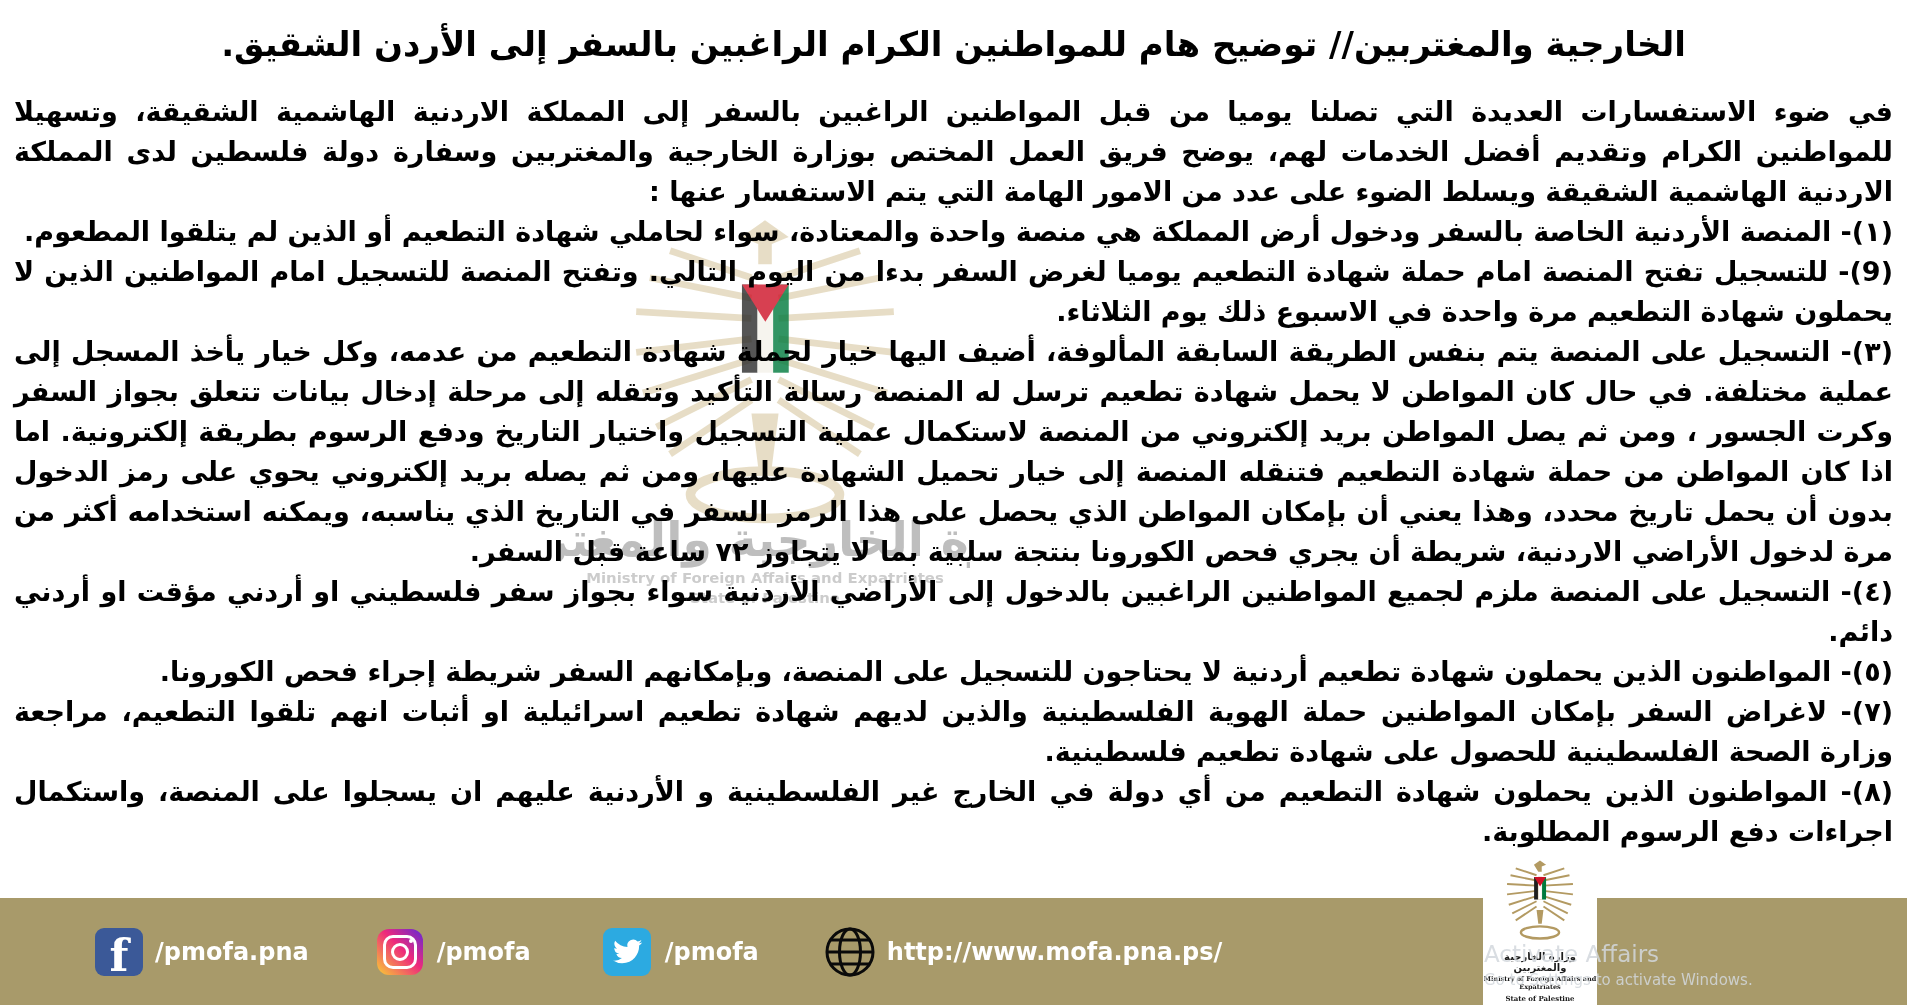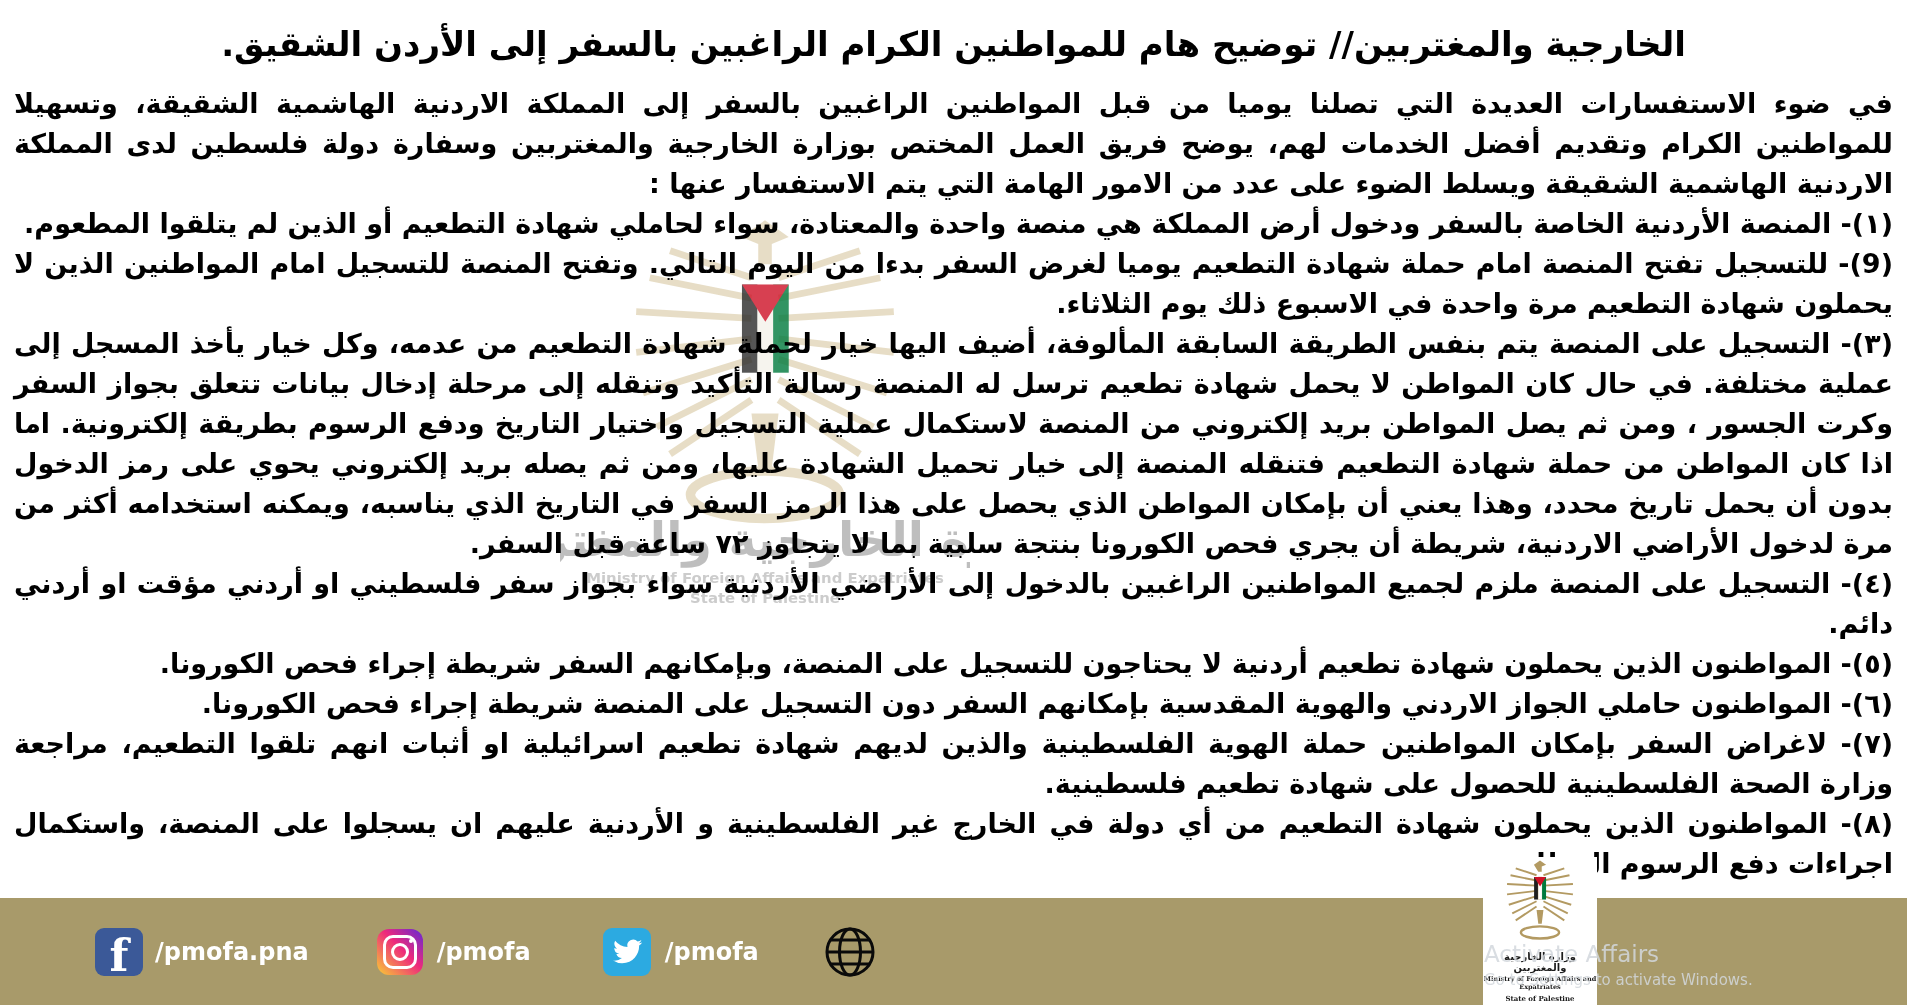--- a/index.html
+++ b/index.html
@@ -12,21 +12,21 @@
   
   .title{
     position:absolute;top:24px;left:0;right:0;margin:0;
     text-align:center;direction:rtl;
     font-size:34px;font-weight:bold;color:#000;
     letter-spacing:0;z-index:1;
   }
 
   
   .content{
-    position:absolute;top:84px;left:14px;right:14px;height:770px;
+    position:absolute;top:92px;left:14px;right:14px;height:770px;
     direction:rtl;text-align:justify;text-justify:inter-word;
     font-size:27px;font-weight:bold;color:#000;line-height:40px;
     z-index:1;
   }
   .content p{margin:0;padding:0;}
 
   
   .watermark-emblem{
     position:absolute;left:560px;top:210px;width:410px;height:400px;
     z-index:0;pointer-events:none;
@@ -144,21 +144,20 @@
 
   <h1 class="title">الخارجية والمغتربين// توضيح هام للمواطنين الكرام الراغبين بالسفر إلى الأردن الشقيق.</h1>
 
   <div class="content">
     <p>في ضوء الاستفسارات العديدة التي تصلنا يوميا من قبل المواطنين الراغبين بالسفر إلى المملكة الاردنية الهاشمية الشقيقة، وتسهيلا للمواطنين الكرام وتقديم أفضل الخدمات لهم، يوضح فريق العمل المختص بوزارة الخارجية والمغتربين وسفارة دولة فلسطين لدى المملكة الاردنية الهاشمية الشقيقة ويسلط الضوء على عدد من الامور الهامة التي يتم الاستفسار عنها :</p>
     <p>(١)- المنصة الأردنية الخاصة بالسفر ودخول أرض المملكة هي منصة واحدة والمعتادة، سواء لحاملي شهادة التطعيم أو الذين لم يتلقوا المطعوم.</p>
     <p>(9)- للتسجيل تفتح المنصة امام حملة شهادة التطعيم يوميا لغرض السفر بدءا من اليوم التالي. وتفتح المنصة للتسجيل امام المواطنين الذين لا يحملون شهادة التطعيم مرة واحدة في الاسبوع ذلك يوم الثلاثاء.</p>
     <p>(٣)- التسجيل على المنصة يتم بنفس الطريقة السابقة المألوفة، أضيف اليها خيار لحملة شهادة التطعيم من عدمه، وكل خيار يأخذ المسجل إلى عملية مختلفة. في حال كان المواطن لا يحمل شهادة تطعيم ترسل له المنصة رسالة التأكيد وتنقله إلى مرحلة إدخال بيانات تتعلق بجواز السفر وكرت الجسور ، ومن ثم يصل المواطن بريد إلكتروني من المنصة لاستكمال عملية التسجيل واختيار التاريخ ودفع الرسوم بطريقة إلكترونية. اما اذا كان المواطن من حملة شهادة التطعيم فتنقله المنصة إلى خيار تحميل الشهادة عليها، ومن ثم يصله بريد إلكتروني يحوي على رمز الدخول بدون أن يحمل تاريخ محدد، وهذا يعني أن بإمكان المواطن الذي يحصل على هذا الرمز السفر في التاريخ الذي يناسبه، ويمكنه استخدامه أكثر من مرة لدخول الأراضي الاردنية، شريطة أن يجري فحص الكورونا بنتجة سلبية بما لا يتجاوز ٧٢ ساعة قبل السفر.</p>
     <p>(٤)- التسجيل على المنصة ملزم لجميع المواطنين الراغبين بالدخول إلى الأراضي الأردنية سواء بجواز سفر فلسطيني او أردني مؤقت او أردني دائم.</p>
     <p>(٥)- المواطنون الذين يحملون شهادة تطعيم أردنية لا يحتاجون للتسجيل على المنصة، وبإمكانهم السفر شريطة إجراء فحص الكورونا.</p>
-    <p>(٦)- المواطنون حاملي الجواز الاردني والهوية المقدسية بإمكانهم السفر دون التسجيل على المنصة شريطة إجراء فحص الكورونا.</p>
     <p>(٧)- لاغراض السفر بإمكان المواطنين حملة الهوية الفلسطينية والذين لديهم شهادة تطعيم اسرائيلية او أثبات انهم تلقوا التطعيم، مراجعة وزارة الصحة الفلسطينية للحصول على شهادة تطعيم فلسطينية.</p>
     <p>(٨)- المواطنون الذين يحملون شهادة التطعيم من أي دولة في الخارج غير الفلسطينية و الأردنية عليهم ان يسجلوا على المنصة، واستكمال اجراءات دفع الرسوم المطلوبة.</p>
   </div>
 
   <div class="footer">
     <div class="social">
 
       <span class="fb-icon">f</span>
       <span class="handle h-fb">/pmofa.pna</span>
 
@@ -180,20 +179,21 @@
         <svg width="54" height="54" viewBox="0 0 54 54">
           <g stroke="#0a0a0a" stroke-width="3" fill="none">
             <circle cx="27" cy="27" r="23"></circle>
             <ellipse cx="27" cy="27" rx="10.5" ry="23"></ellipse>
             <line x1="4" y1="27" x2="50" y2="27"></line>
             <line x1="7" y1="15" x2="47" y2="15"></line>
             <line x1="7" y1="39" x2="47" y2="39"></line>
           </g>
         </svg>
       </span>
+      <span class="handle h-url">http://www.mofa.pna.ps/</span>
     </div>
   </div>
 
   <div class="logo-strip">
     <svg width="104" height="92" viewBox="0 0 60 52">
       <g stroke="#b39a62" stroke-width="1.1" fill="none">
         <polygon points="30,1.5 33.5,4 31,5 31,8 29,8 26.5,4" fill="#b39a62" stroke="none"></polygon>
         <line x1="28" y1="10" x2="16" y2="6"></line>
           <line x1="28" y1="13" x2="13" y2="10"></line>
         <line x1="28" y1="16" x2="11" y2="15"></line>

